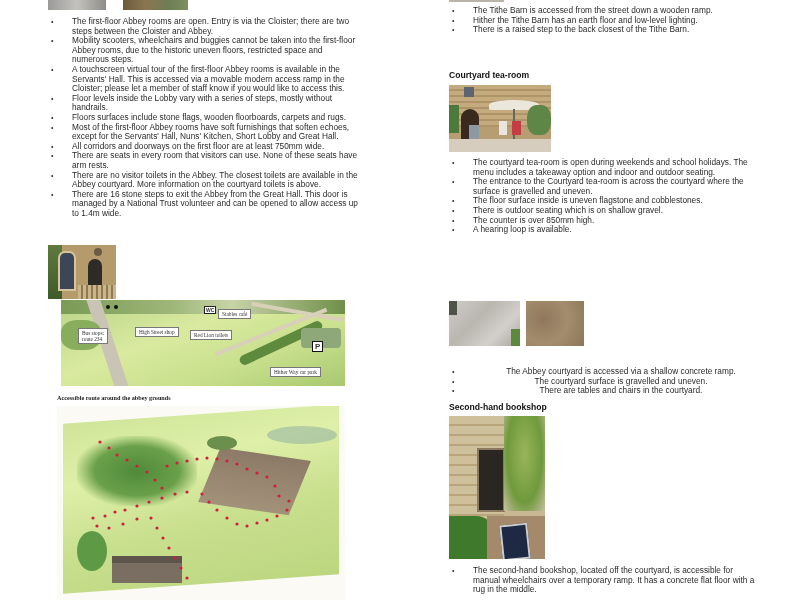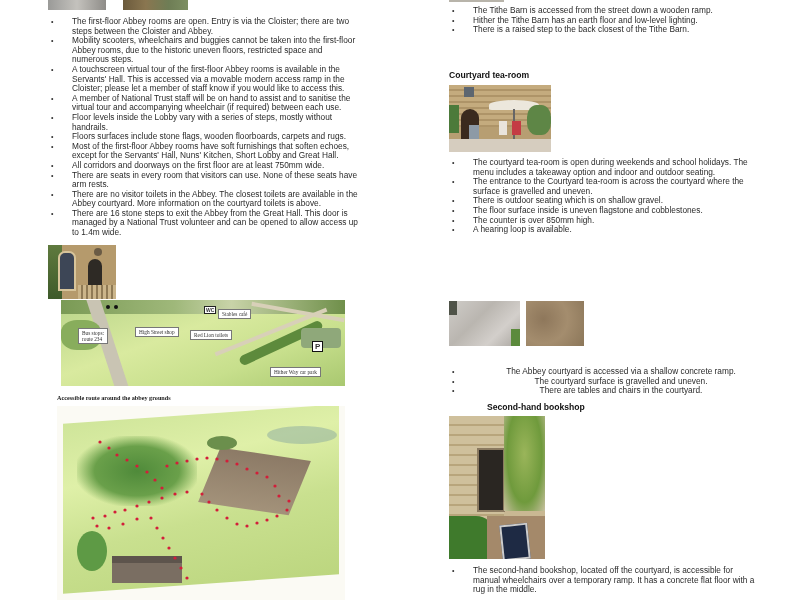--- a/index.html
+++ b/index.html
@@ -18,21 +18,20 @@
 </head>
 <body>
 
 <div class="photo" style="left:48px; top:0; width:58px; height:10px; background:linear-gradient(90deg,#9a9a98,#c4c2bd 50%,#8e8c88);"></div>
 <div class="photo" style="left:123px; top:0; width:65px; height:10px; background:linear-gradient(90deg,#6b5a3c,#8a7650 35%,#6e7d55 70%,#7d8f62);"></div>
 
 <ul class="blist abs" style="left:48px; top:17px; width:310px;">
   <li>The first-floor Abbey rooms are open. Entry is via the Cloister; there are two steps between the Cloister and Abbey.</li>
   <li>Mobility scooters, wheelchairs and buggies cannot be taken into the first-floor Abbey rooms, due to the historic uneven floors, restricted space and numerous steps.</li>
   <li>A touchscreen virtual tour of the first-floor Abbey rooms is available in the Servants' Hall. This is accessed via a movable modern access ramp in the Cloister; please let a member of staff know if you would like to access this.</li>
-  <li>A member of National Trust staff will be on hand to assist and to sanitise the virtual tour and accompanying wheelchair (if required) between each use.</li>
   <li>Floor levels inside the Lobby vary with a series of steps, mostly without handrails.</li>
   <li>Floors surfaces include stone flags, wooden floorboards, carpets and rugs.</li>
   <li>Most of the first-floor Abbey rooms have soft furnishings that soften echoes, except for the Servants' Hall, Nuns' Kitchen, Short Lobby and Great Hall.</li>
   <li>All corridors and doorways on the first floor are at least 750mm wide.</li>
   <li>There are seats in every room that visitors can use. None of these seats have arm rests.</li>
   <li>There are no visitor toilets in the Abbey. The closest toilets are available in the Abbey courtyard. More information on the courtyard toilets is above.</li>
   <li>There are 16 stone steps to exit the Abbey from the Great Hall. This door is managed by a National Trust volunteer and can be opened to allow access up to 1.4m wide.</li>
 </ul>
 
 <div class="photo" style="left:48px; top:245px; width:68px; height:54px; background:#b59a6c;">
@@ -155,39 +154,39 @@
   <div style="position:absolute;left:0;top:20px;width:10px;height:28px;background:#4c7a3a;"></div>
   <div style="position:absolute;left:20px;top:40px;width:10px;height:14px;background:#8d9aa6;"></div>
   <div style="position:absolute;left:50px;top:36px;width:8px;height:14px;background:#e9e4dc;"></div>
   <div style="position:absolute;left:63px;top:36px;width:9px;height:14px;background:#c43c44;"></div>
   <div style="position:absolute;left:0;top:54px;width:102px;height:13px;background:#d6cdbf;"></div>
 </div>
 
 <ul class="blist abs" style="left:449px; top:158px; width:300px;">
   <li>The courtyard tea-room is open during weekends and school holidays. The menu includes a takeaway option and indoor and outdoor seating.</li>
   <li>The entrance to the Courtyard tea-room is across the courtyard where the surface is gravelled and uneven.</li>
+  <li>The floor surface inside is uneven flagstone and cobblestones.</li>
   <li>There is outdoor seating which is on shallow gravel.</li>
-  <li>The floor surface inside is uneven flagstone and cobblestones.</li>
   <li>The counter is over 850mm high.</li>
   <li>A hearing loop is available.</li>
 </ul>
 
 <div class="photo" style="left:449px; top:301px; width:71px; height:45px; background:linear-gradient(135deg,#cfccc8 0%,#bab6b0 40%,#d3cfcb 70%,#a8a49e 100%);">
   <div style="position:absolute;left:0;top:0;width:8px;height:14px;background:#4f5348;"></div>
   <div style="position:absolute;left:62px;top:28px;width:9px;height:17px;background:#5b8a3c;"></div>
 </div>
 <div class="photo" style="left:526px; top:301px; width:58px; height:45px; background:radial-gradient(circle at 30% 40%,#8e775b,#a48d6e 50%,#8b7659 100%);"></div>
 
 <ul class="blist abs" style="left:449px; top:367px; width:320px;text-align:center;">
   <li>The Abbey courtyard is accessed via a shallow concrete ramp.</li>
   <li>The courtyard surface is gravelled and uneven.</li>
   <li>There are tables and chairs in the courtyard.</li>
 </ul>
 
-<div class="abs h" style="left:449px; top:402px;margin-left:38px;">Second-hand bookshop</div>
+<div class="abs h" style="left:449px; top:402px;">Second-hand bookshop</div>
 
 <div class="photo" style="left:449px; top:416px; width:96px; height:143px; background:#c9b893;">
   <div style="position:absolute;left:0;top:0;width:55px;height:110px;background:repeating-linear-gradient(180deg,#cfc09c 0 8px,#b8a57c 8px 10px);"></div>
   <div style="position:absolute;left:28px;top:32px;width:24px;height:60px;background:#2a2622;border:2px solid #8b7a60;"></div>
   <div style="position:absolute;left:55px;top:0;width:41px;height:95px;background:radial-gradient(ellipse at 50% 40%,#9ab55a,#6f9a3c 60%,#c8c0a0 100%);"></div>
   <div style="position:absolute;left:0;top:100px;width:45px;height:43px;background:#3f7a2c;border-radius:0 40% 0 0;"></div>
   <div style="position:absolute;left:38px;top:100px;width:58px;height:43px;background:#a4896a;"></div>
   <div style="position:absolute;left:52px;top:108px;width:24px;height:32px;background:#1e2a44;border:2px solid #ccc;transform:rotate(-6deg);"></div>
 </div>
 

